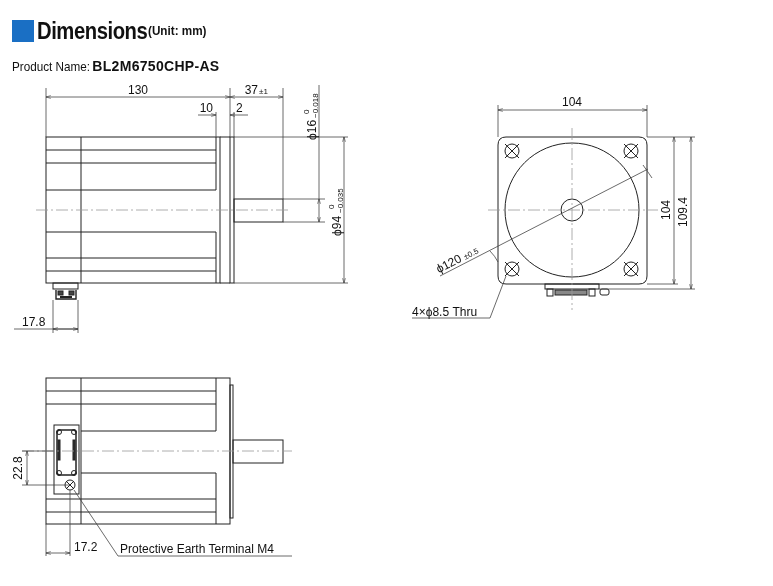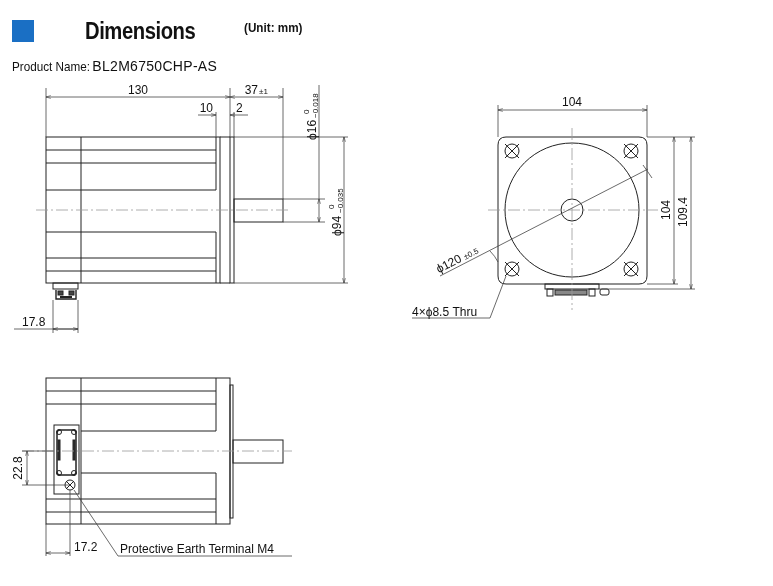--- a/index.html
+++ b/index.html
@@ -1,25 +1,25 @@
 <!DOCTYPE html>
 <html><head>
 <meta charset="utf-8">
 <style>
   html, body { margin: 0; padding: 0; background: #ffffff; }
   body { width: 773px; height: 586px; position: relative; overflow: hidden;
          font-family: "Liberation Sans", sans-serif; color: #111; }
-  .title-wrap { position: absolute; left: 12px; top: 20px; display: flex; align-items: flex-start; gap: 48px; }
+  .title-wrap { position: absolute; left: 12px; top: 20px; display: flex; align-items: center; }
   .title-square { width: 22px; height: 22px; background: #1a6fc4; margin-right: 3px; }
   .title-text { font-family: "Liberation Sans", sans-serif; font-weight: bold; font-size: 23px;
                 letter-spacing: -0.5px; line-height: 22px; transform: scaleX(0.88); transform-origin: left bottom; }
   .title-unit { font-weight: bold; font-size: 13px; margin-left: -14px; line-height: 16px; transform: scaleX(0.9); transform-origin: left bottom; }
   .product { position: absolute; left: 12px; top: 58px; font-size: 13px; }
   .product .lbl { transform: scaleX(0.9); display: inline-block; transform-origin: left; }
-  .product .val { font-weight: normal; font-size: 14px; margin-left: -10px; letter-spacing: 0.3px; }
+  .product .val { font-weight: bold; font-size: 14px; margin-left: -10px; letter-spacing: 0.3px; }
   svg { position: absolute; left: 0; top: 0; }
   svg text { font-family: "Liberation Sans", sans-serif; fill: #111; }
 </style>
 </head>
 <body>
 
 <div class="title-wrap">
   <div class="title-square"></div>
   <span class="title-text">Dimensions</span>
   <span class="title-unit">(Unit: mm)</span>

